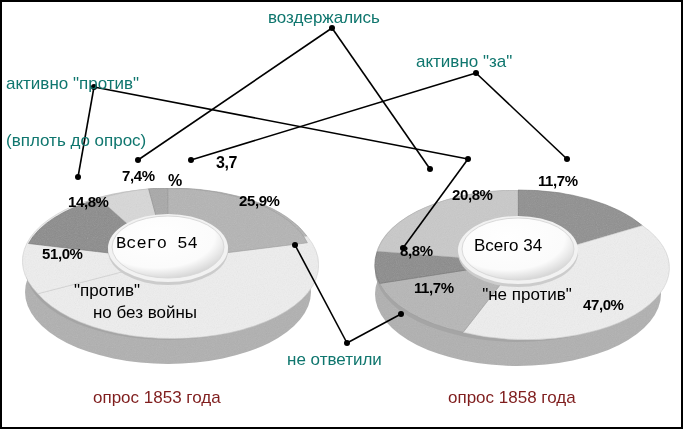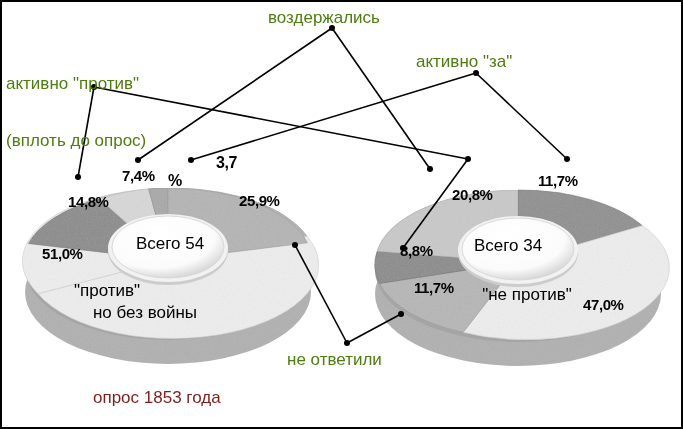--- a/index.html
+++ b/index.html
@@ -24,21 +24,21 @@
     position: absolute;
     left: 0;
     top: 0;
     width: 683px;
     height: 429px;
   }
   .callout {
     position: absolute;
     font-family: "Liberation Sans", sans-serif;
     font-size: 17px;
-    color: #4d7c0f;
+    color: #0f766e;
     line-height: 1.12;
     white-space: pre;
   }
   .pct-label {
     position: absolute;
     font-family: "Liberation Sans", sans-serif;
     font-size: 15px;
     font-weight: bold;
     color: #000000;
     letter-spacing: -0.4px;
@@ -208,35 +208,36 @@
 
   <div class="pct-label" style="left:178px; top:152px; font-size:16px;margin-left:36px;">3,7</div>
   <div class="pct-label" style="left:166px; top:170px; font-size:16px;">%</div>
 
   <div class="pct-label" style="left:66px; top:191px;">14,8%</div>
 
   <div class="pct-label" style="left:220px; top:190px;margin-left:17px;">25,9%</div>
 
   <div class="pct-label" style="left:40px; top:243px;">51,0%</div>
 
-  <div class="center-label" style="left:134px; top:232px;">Всего 54</div>
+  <div class="center-label" style="left:114px; top:232px;font-family:Liberation Mono, monospace;">Всего 54</div>
 
   <div class="inner-label" style="left:50px; top:279px; width:110px;">"против"</div>
   <div class="inner-label" style="left:58px; top:301px; width:170px;">но без войны</div>
 
   <div class="caption" style="left:91px; top:386px;">опрос 1853 года</div>
 
   <div class="pct-label" style="left:450px; top:184px;">20,8%</div>
 
   <div class="pct-label" style="left:536px; top:170px;">11,7%</div>
 
   <div class="pct-label" style="left:398px; top:240px;">8,8%</div>
 
   <div class="pct-label" style="left:412px; top:277px;">11,7%</div>
 
   <div class="pct-label" style="left:581px; top:250px;margin-top:44px;">47,0%</div>
 
   <div class="center-label" style="left:472px; top:234px;">Всего 34</div>
 
   <div class="inner-label" style="left:445px; top:283px; width:160px;">"не против"</div>
 
+  <div class="caption" style="left:446px; top:386px;">опрос 1858 года</div>
 
 </div>
 
 </body></html>

